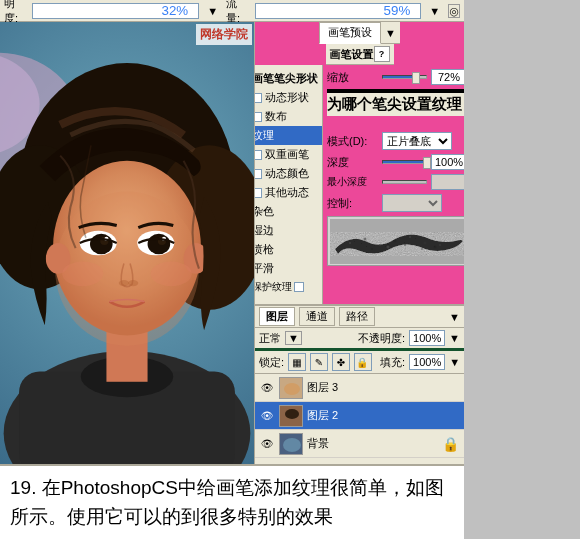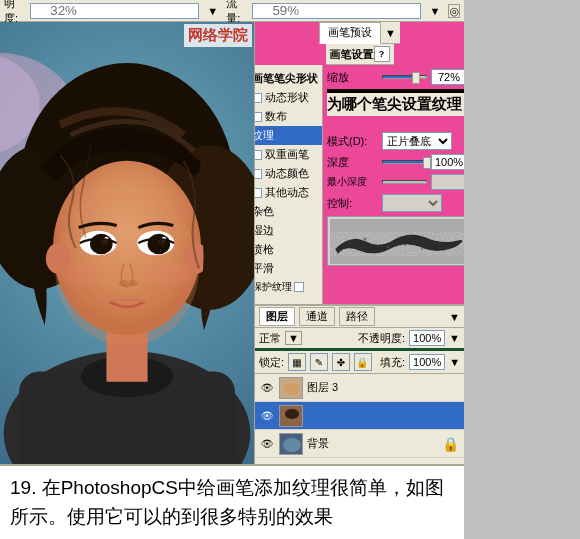--- a/index.html
+++ b/index.html
@@ -27,27 +27,28 @@
       background: #ece9d8;
       display: flex;
       align-items: center;
       padding: 2px 4px;
       border-bottom: 1px solid #aca899;
       font-size: 11px;
       gap: 8px;
     }
 
     .toolbar-value {
-      color: #737373;
+      color: #3b82f6;
       background: white;
       border: 1px solid #7f9db9;
-      padding: 0 19px;
+      padding: 0 10px;
       height: 16px;
       line-height: 16px;
       min-width: 40px;
+      text-align: right;
     }
 
     
     .content-area {
       display: flex;
       flex: 1;
       overflow: hidden;
     }
 
     
@@ -462,21 +463,21 @@
         <path d="M260,170 Q280,200 275,240 Q270,270 260,300 Q255,280 258,250 Q262,220 255,190 Z" fill="#2a1808"></path>
         <path d="M108,175 Q88,205 92,245 Q95,270 105,295 Q108,275 106,250 Q104,220 112,190 Z" fill="#1a1005"></path>
 
         <path d="M120,130 Q140,150 130,180 Q125,200 135,220" stroke="#4a3020" stroke-width="2" fill="none" opacity="0.5"></path>
         <path d="M240,135 Q255,160 250,190 Q246,215 255,240" stroke="#4a3020" stroke-width="2" fill="none" opacity="0.5"></path>
         <path d="M150,120 Q145,145 140,170 Q138,190 145,210" stroke="#3a2010" stroke-width="1.5" fill="none" opacity="0.4"></path>
       </svg>
 
       
       <div class="watermark">
-        <div style="font-size:15px;font-weight:bold;color:#c0392b">网络学院</div>
+        <div style="font-size:12px;font-weight:bold;color:#c0392b">网络学院</div>
       </div>
     </div>
 
     <div class="right-panel">
 
       <div class="panel-header">
         <div class="panel-tab active">
           <span>画笔预设</span>
         </div>
         <div style="flex:1"></div>
@@ -667,20 +668,21 @@
           </div>
 
           <div class="layer-item selected">
             <div class="layer-eye" style="color:white">👁</div>
             <div class="layer-thumb" style="background:#8b6347">
               <svg width="24" height="22">
                 <rect width="24" height="22" fill="#8b6347"></rect>
                 <ellipse cx="12" cy="8" rx="7" ry="5" fill="#1a0f05" opacity="0.8"></ellipse>
               </svg>
             </div>
+            <span class="layer-name">图层 2</span>
           </div>
 
           <div class="layer-item">
             <div class="layer-eye">👁</div>
             <div class="layer-thumb" style="background:#4a6080">
               <svg width="24" height="22">
                 <rect width="24" height="22" fill="#4a6080"></rect>
                 <ellipse cx="12" cy="11" rx="9" ry="7" fill="#7ab0c8" opacity="0.5"></ellipse>
               </svg>
             </div>

